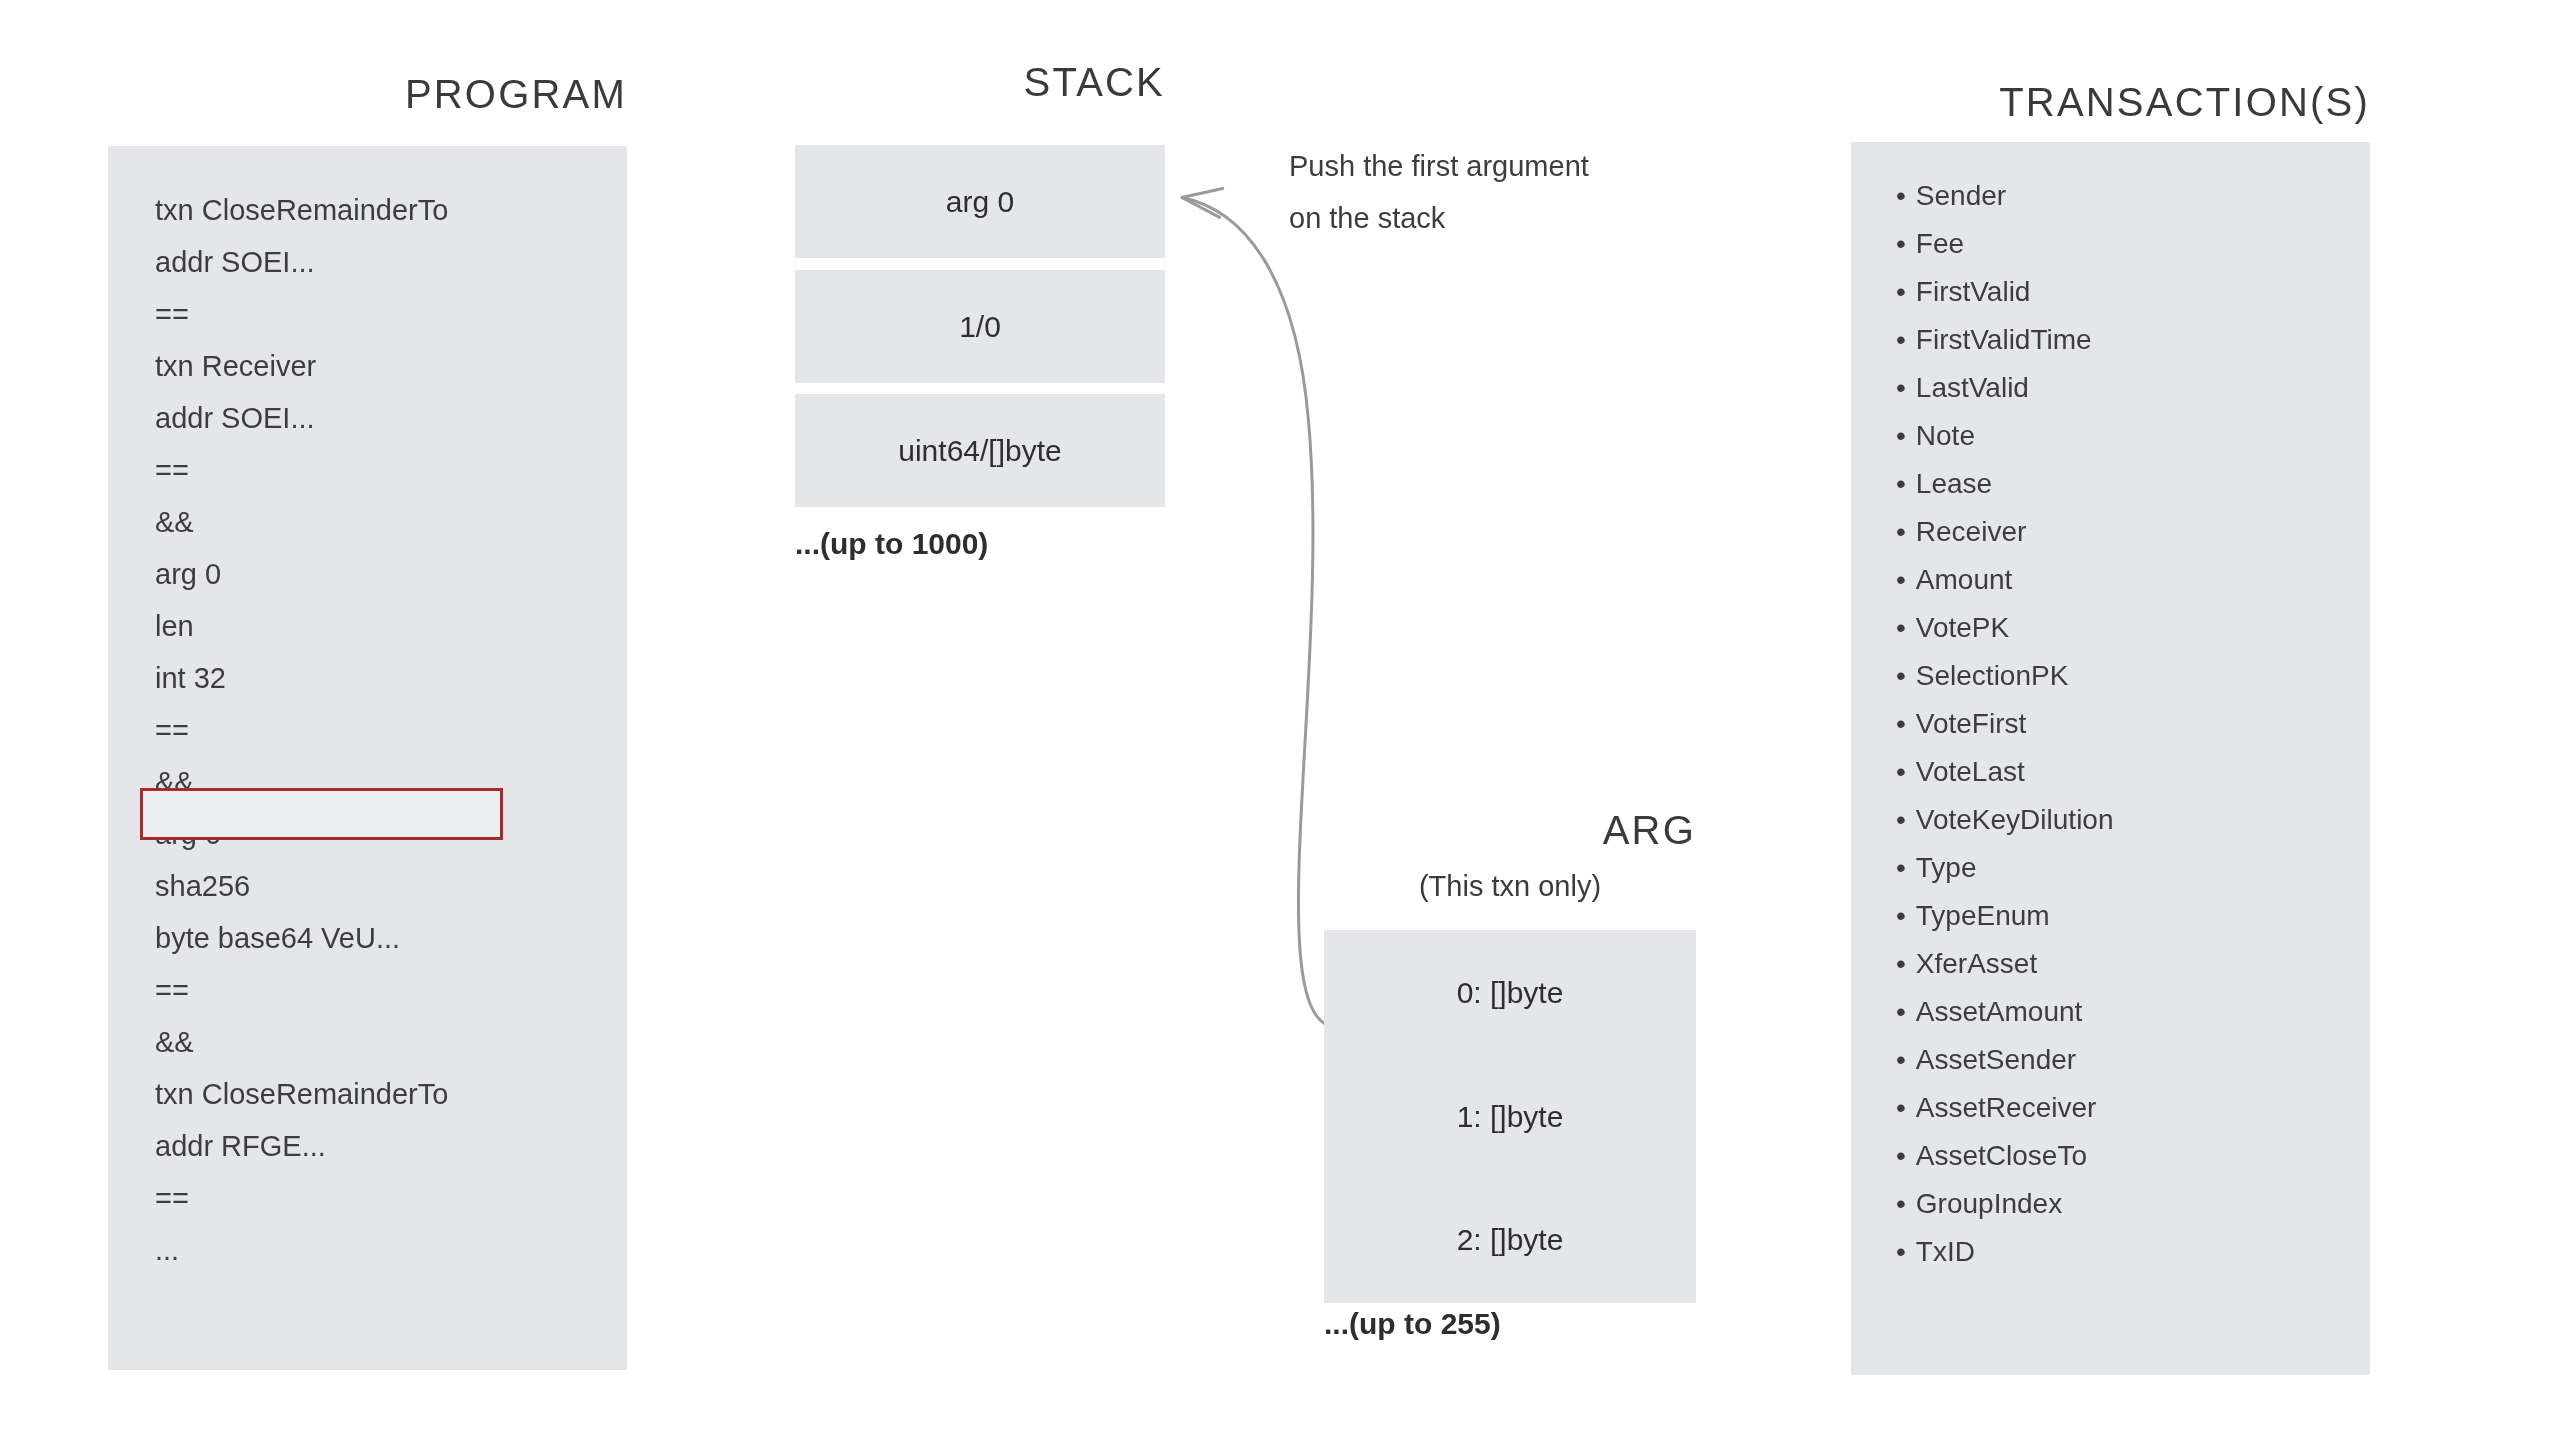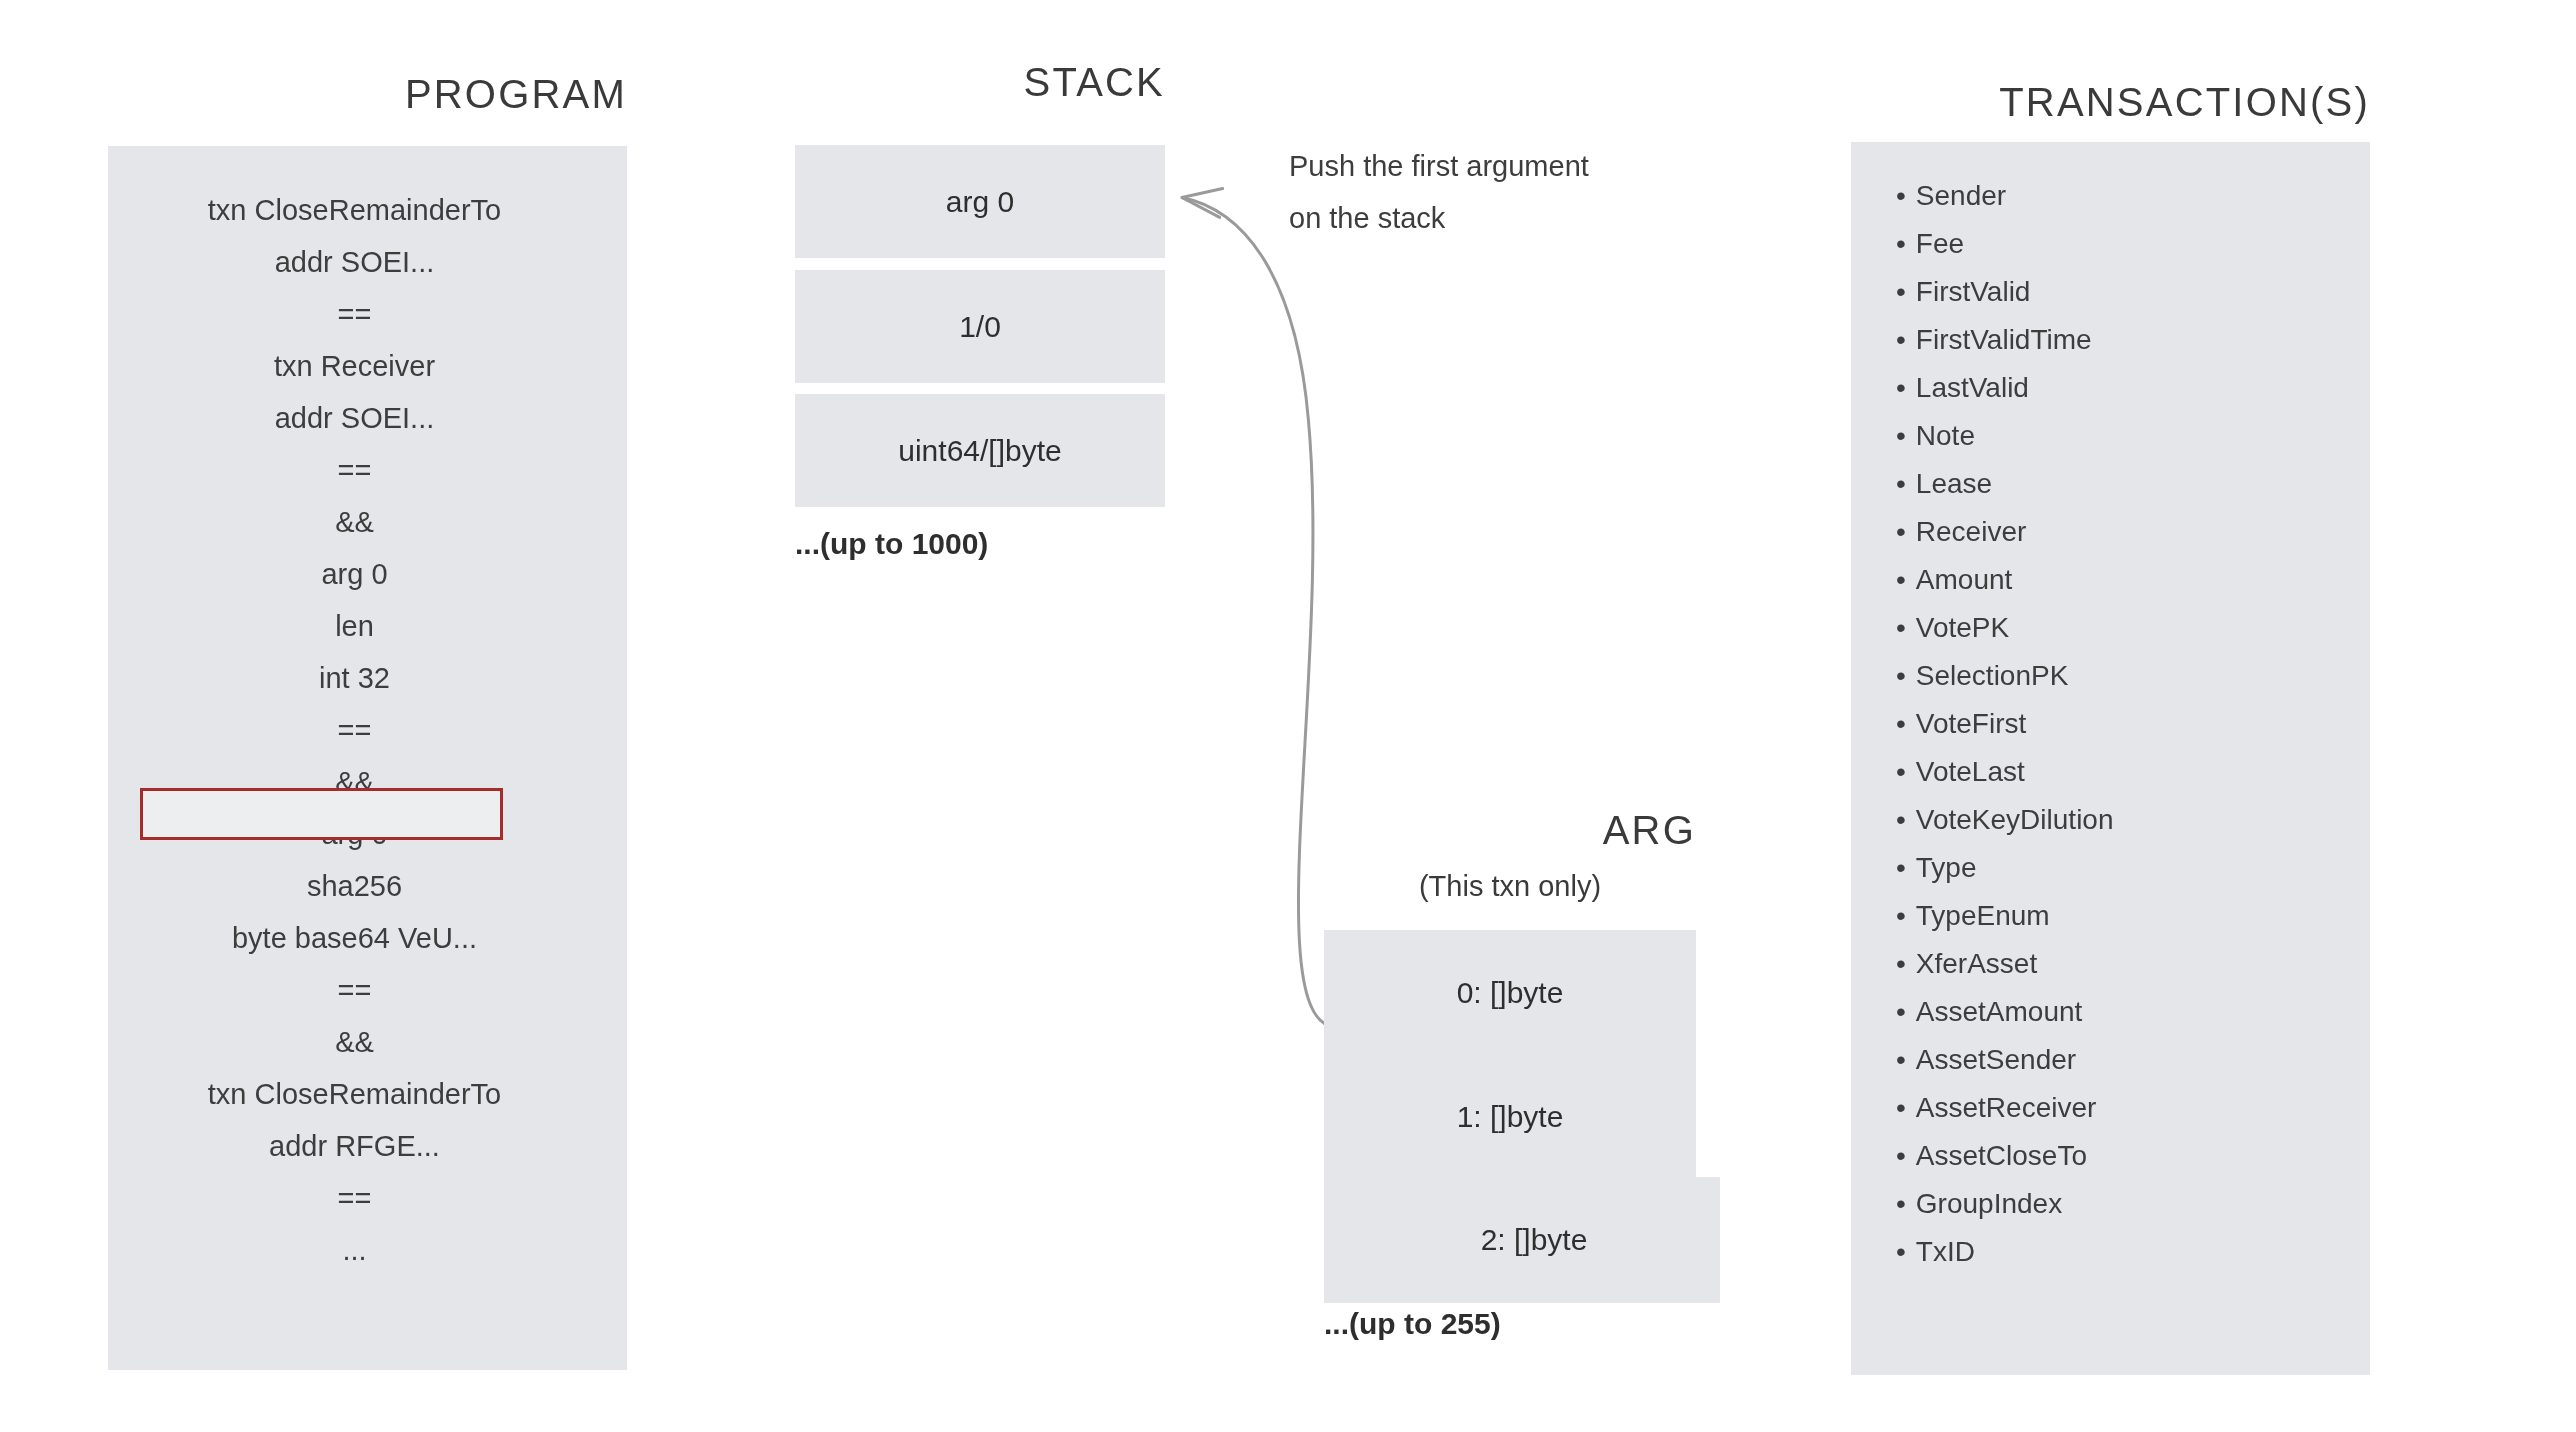--- a/index.html
+++ b/index.html
@@ -50,21 +50,20 @@
     left: 108px;
     top: 146px;
     width: 519px;
     height: 1224px;
   }
   #program-list {
     position: absolute;
     left: 155px;
     top: 184px;
     width: 399px;
-    text-align: center;
   }
   .program-line {
     font-size: 29px;
     line-height: 52px;
     color: #3d3d3d;
     white-space: nowrap;
     height: 52px;
   }
   .program-line.highlighted {
     position: relative;
@@ -202,21 +201,21 @@
     <path d="M 200 860 C 120 856, 195 500, 172 250 C 160 110, 110 40, 45 27" fill="none" stroke="#9a9a9a" stroke-width="3"></path>
     <path d="M 45 27 L 86 18 M 45 27 L 83 47" fill="none" stroke="#9a9a9a" stroke-width="3" stroke-linecap="round"></path>
   </svg>
 
   <div class="col-heading" style="left:1324px; top:808px; width:372px;">ARG</div>
   <div class="col-subheading" style="left:1324px; top:870px; width:372px;">(This txn only)</div>
 
   <div id="arg-col">
     <div class="cell arg-cell" style="top:0px;">0: []byte</div>
     <div class="cell arg-cell" style="top:124px;">1: []byte</div>
-    <div class="cell arg-cell" style="top:247px;padding-left:24px;">2: []byte</div>
+    <div class="cell arg-cell" style="top:247px;">2: []byte</div>
     <div class="caption" style="top:377px; left:0px; width:372px;">...(up to 255)</div>
   </div>
 
   <div class="col-heading" style="left:1851px; top:80px; width:519px;">TRANSACTION(S)</div>
 
   <div class="panel" id="txn-panel"></div>
 
   <div id="txn-list">
     <div class="txn-line"><span class="txn-bullet">•</span><span>Sender</span></div>
     <div class="txn-line"><span class="txn-bullet">•</span><span>Fee</span></div>

